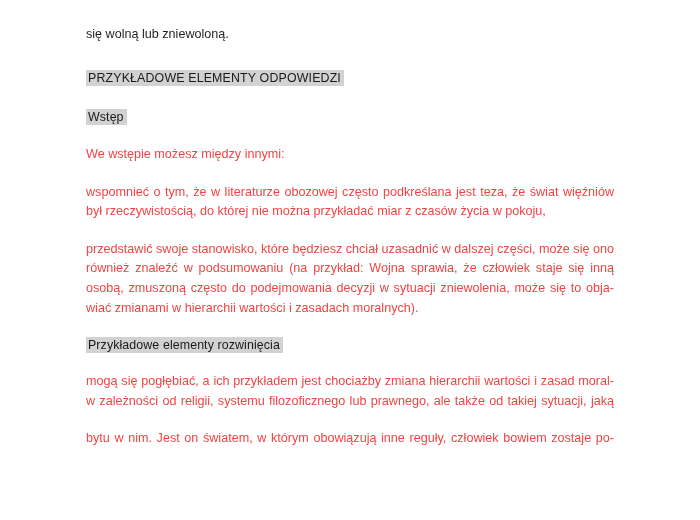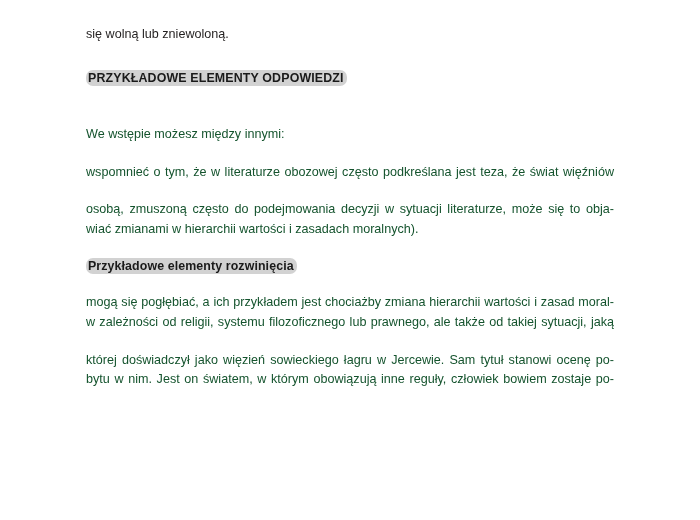--- a/index.html
+++ b/index.html
@@ -44,40 +44,39 @@
   }
 
   .heading-wrap {
     margin: 0;
     padding: 0;
   }
 
   .heading {
     display: inline;
     font-size: 12.4px;
-    font-weight: bold;
+    font-weight: normal;
     line-height: 19px;
     background: #d2d2d2;
     color: #1a1a1a;
     padding: 1px 3px 1px 2px;
     box-decoration-break: clone;
     -webkit-box-decoration-break: clone;
     letter-spacing: 0.1px;
-    border-radius: 7px;
   }
 
   .heading-caps {
     letter-spacing: 0.15px;
   }
 
   p.body {
     margin: 0;
     font-size: 12.6px;
     line-height: 19.6px;
-    color: #14532d;
+    color: #ef4444;
     text-align: justify;
   }
 
   p.body.left {
     text-align: left;
   }
 
   .ital {
     font-style: italic;
   }
@@ -120,55 +119,60 @@
     <div class="clipped-line">się wolną lub zniewoloną.</div>
 
     <div class="sp-1"></div>
 
     <div class="heading-wrap">
       <span class="heading heading-caps">PRZYKŁADOWE ELEMENTY ODPOWIEDZI</span>
     </div>
 
     <div class="sp-2"></div>
 
+    <div class="heading-wrap">
+      <span class="heading">Wstęp</span>
+    </div>
 
     <div class="sp-3"></div>
 
     <p class="body left">
       <span class="line">We wstępie możesz między innymi:</span>
     </p>
 
     <div class="sp-4"></div>
 
     <p class="body">
       <span class="just">wspomnieć o tym, że w literaturze obozowej często podkreślana jest teza, że świat więźniów</span>
+      <span class="just-last">był rzeczywistością, do której nie można przykładać miar z czasów życia w pokoju,</span>
     </p>
 
     <div class="sp-5"></div>
 
     <p class="body">
-      <span class="just">osobą, zmuszoną często do podejmowania decyzji w sytuacji literaturze, może się to obja-</span>
+      <span class="just">przedstawić swoje stanowisko, które będziesz chciał uzasadnić w dalszej części, może się ono</span>
+      <span class="just">również znaleźć w podsumowaniu (na przykład: Wojna sprawia, że człowiek staje się inną</span>
+      <span class="just">osobą, zmuszoną często do podejmowania decyzji w sytuacji zniewolenia, może się to obja-</span>
       <span class="just-last">wiać zmianami w hierarchii wartości i zasadach moralnych).</span>
     </p>
 
     <div class="sp-6"></div>
 
     <div class="heading-wrap">
       <span class="heading">Przykładowe elementy rozwinięcia</span>
     </div>
 
     <div class="sp-7"></div>
 
     <p class="body">
       <span class="just">mogą się pogłębiać, a ich przykładem jest chociażby zmiana hierarchii wartości i zasad moral-</span>
       <span class="just">w zależności od religii, systemu filozoficznego lub prawnego, ale także od takiej sytuacji, jaką</span>
     </p>
 
     <div class="sp-8"></div>
 
     <p class="body">
-      <span class="just">której doświadczył jako więzień sowieckiego łagru w Jercewie. Sam tytuł stanowi ocenę po-</span>
       <span class="just">bytu w nim. Jest on światem, w którym obowiązują inne reguły, człowiek bowiem zostaje po-</span>
 
     </p>
 
   </div>
 </div>
 
 </body></html>

